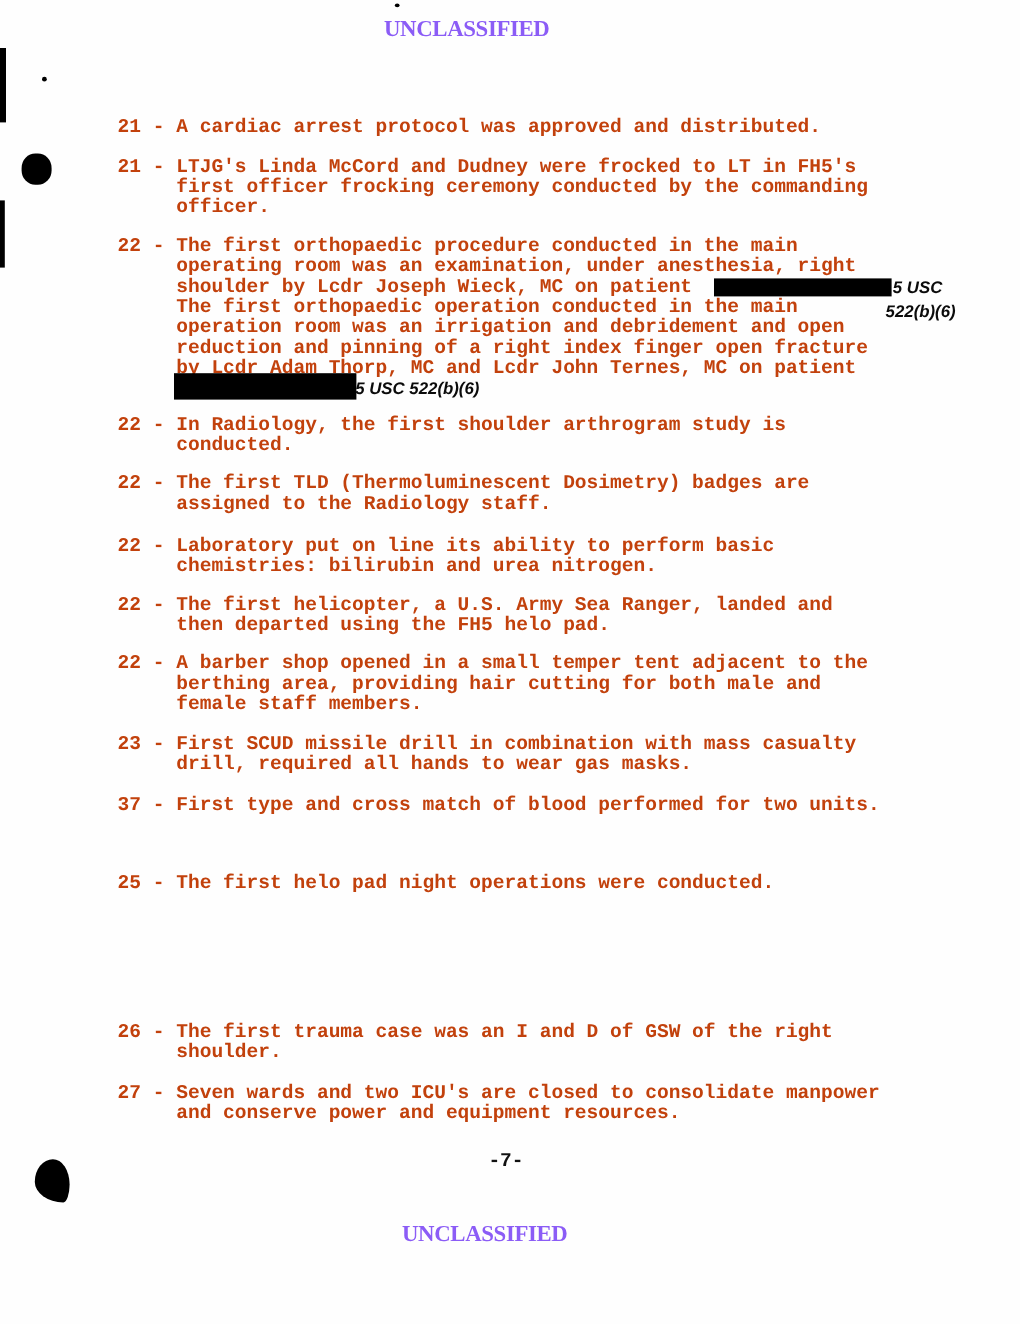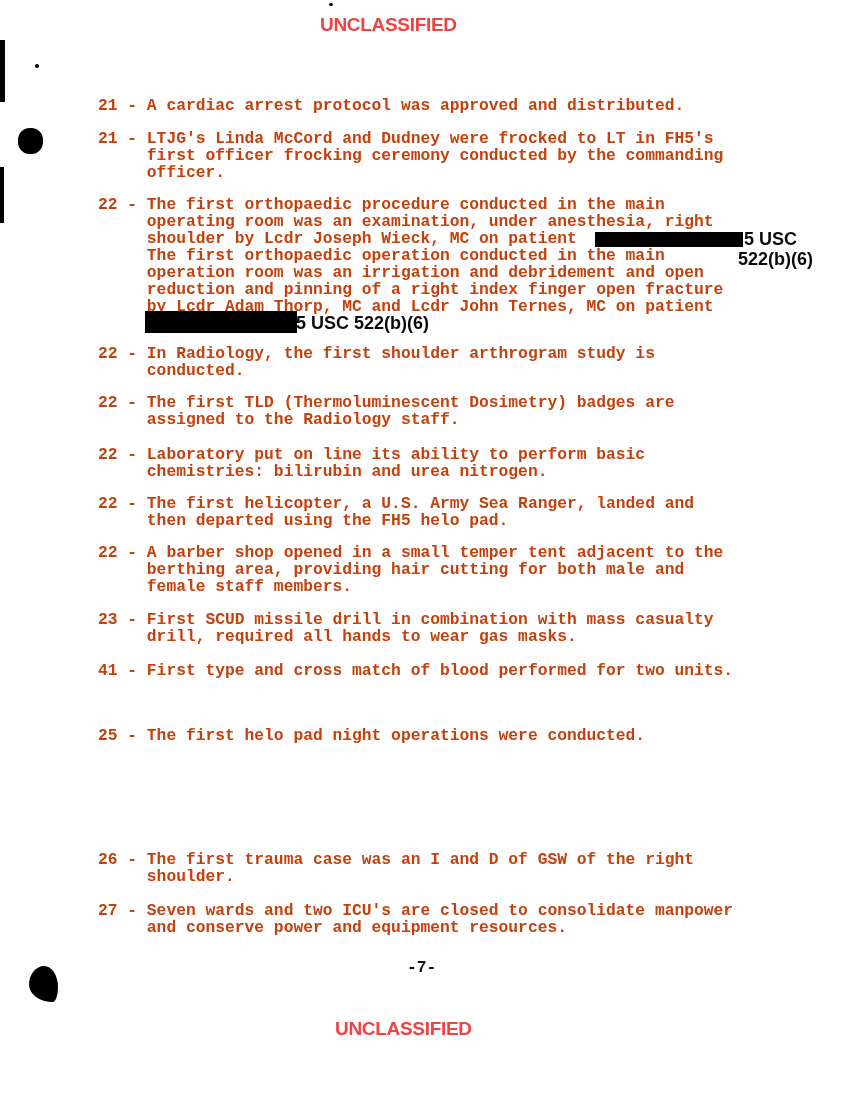--- a/index.html
+++ b/index.html
@@ -8,25 +8,25 @@
     background: #ffffff;
     position: relative;
     overflow: hidden;
     font-family: "Liberation Mono", "DejaVu Sans Mono", monospace;
   }
   .page { position: absolute; inset: 0; background: #fefefe; }
 
   
   .classification {
     position: absolute;
-    font-family: Liberation Sans, sans-serif;
+    font-family: Liberation Serif, serif;
     font-weight: 700;
     font-size: 19px;
     letter-spacing: -0.3px;
-    color: #ef4444;
+    color: #8b5cf6;
   }
   .classification.header { left: 320px; top: 14px; }
   .classification.footer { left: 335px; top: 1018px; }
 
   
   .entry {
     position: absolute;
     left: 98px;
     font: 700 16.3px/17px "Liberation Mono", "DejaVu Sans Mono", monospace;
     color: #c2410c;
@@ -43,24 +43,25 @@
 
   
   .redaction-bar { position: absolute; background: #000000; }
   .bar-1 { left: 595px; top: 232px; width: 148px; height: 15px; }
   .bar-2 { left: 145px; top: 311px; width: 152px; height: 22px; }
 
   .redaction-note {
     position: absolute;
     font-family: "Liberation Sans", "DejaVu Sans", sans-serif;
     font-weight: 700;
-    font-size: 18px;
+    font-size: 14px;
     color: #0b0b0b;
     line-height: 19px;
     white-space: pre;
+    font-style: italic;
   }
   .note-margin-1 { left: 744px; top: 230px; }
   .note-margin-2 { left: 738px; top: 250px; }
   .note-inline   { left: 296px; top: 314px; }
 
   
   .artifact { position: absolute; background: #000000; }
   .edge-bar-1 { left: 0; top: 40px; width: 5px; height: 62px; }
   .edge-bar-2 { left: 0; top: 167px; width: 4px; height: 56px; }
   .speck-top  { left: 329px; top: 3px; width: 4px; height: 3px; border-radius: 50%; }
@@ -103,21 +104,21 @@
      assigned to the Radiology staff.</div>
   <div class="entry" style="top:446px">22 - Laboratory put on line its ability to perform basic
      chemistries: bilirubin and urea nitrogen.</div>
   <div class="entry" style="top:495px">22 - The first helicopter, a U.S. Army Sea Ranger, landed and
      then departed using the FH5 helo pad.</div>
   <div class="entry" style="top:544px">22 - A barber shop opened in a small temper tent adjacent to the
      berthing area, providing hair cutting for both male and
      female staff members.</div>
   <div class="entry" style="top:611px">23 - First SCUD missile drill in combination with mass casualty
      drill, required all hands to wear gas masks.</div>
-  <div class="entry" style="top:662px">41 - First type and cross match of blood performed for two units.</div>
+  <div class="entry" style="top:662px">37 - First type and cross match of blood performed for two units.</div>
   <div class="entry" style="top:727px">25 - The first helo pad night operations were conducted.</div>
   <div class="entry" style="top:851px">26 - The first trauma case was an I and D of GSW of the right
      shoulder.</div>
   <div class="entry" style="top:902px">27 - Seven wards and two ICU's are closed to consolidate manpower
      and conserve power and equipment resources.</div>
 
   <div class="redaction-bar bar-1"></div>
   <div class="redaction-bar bar-2"></div>
   <div class="redaction-note note-margin-1">5 USC</div>
   <div class="redaction-note note-margin-2">522(b)(6)</div>

